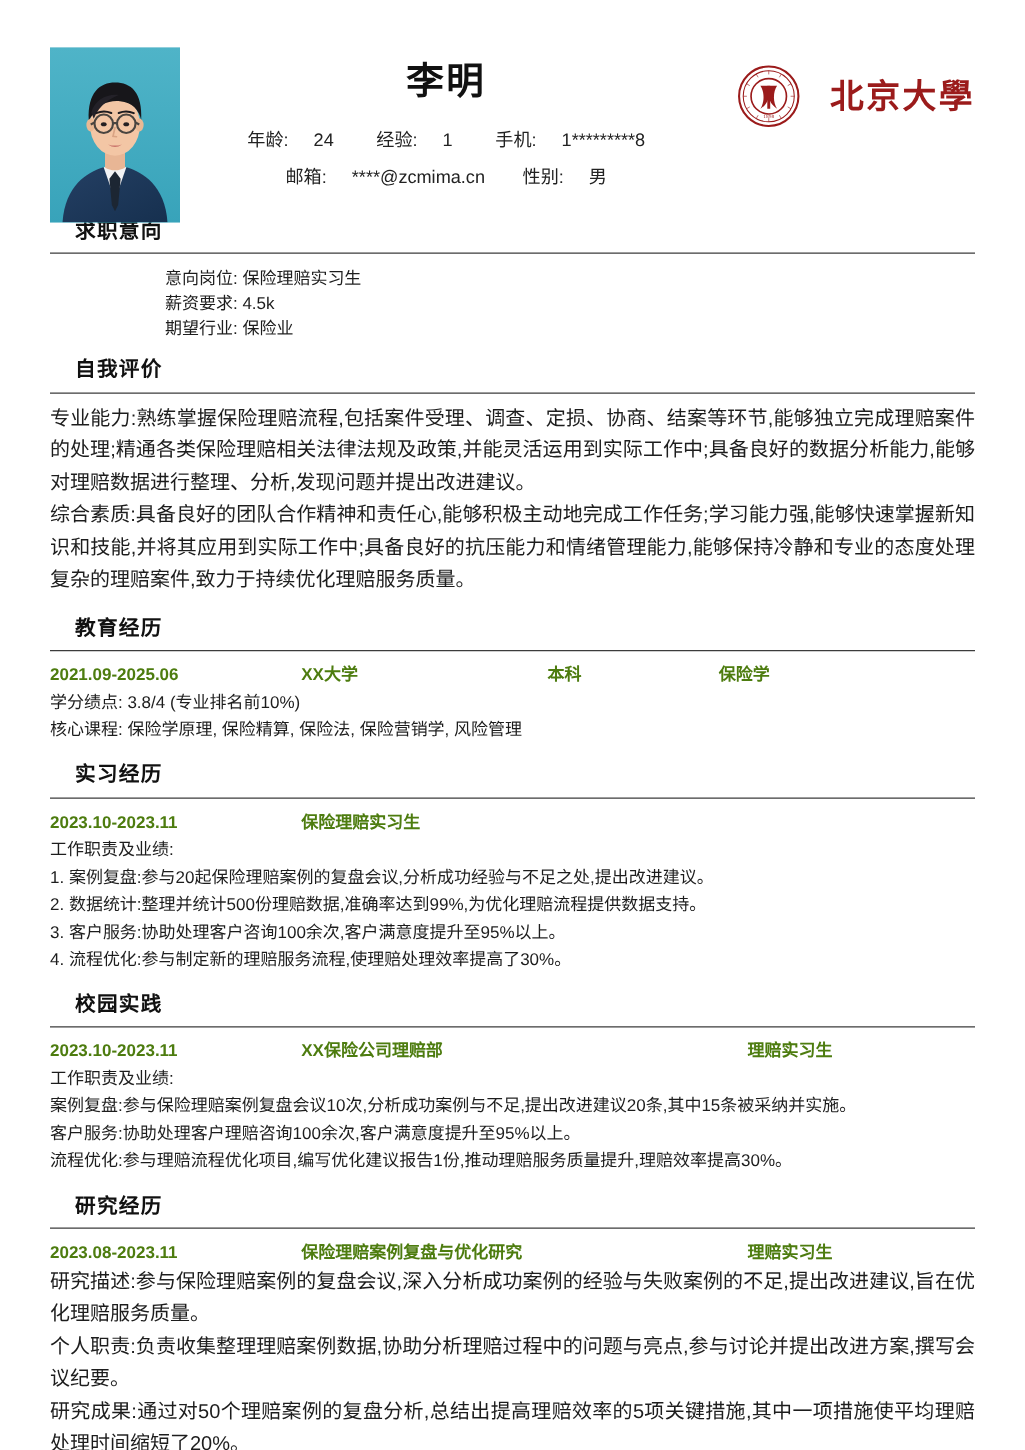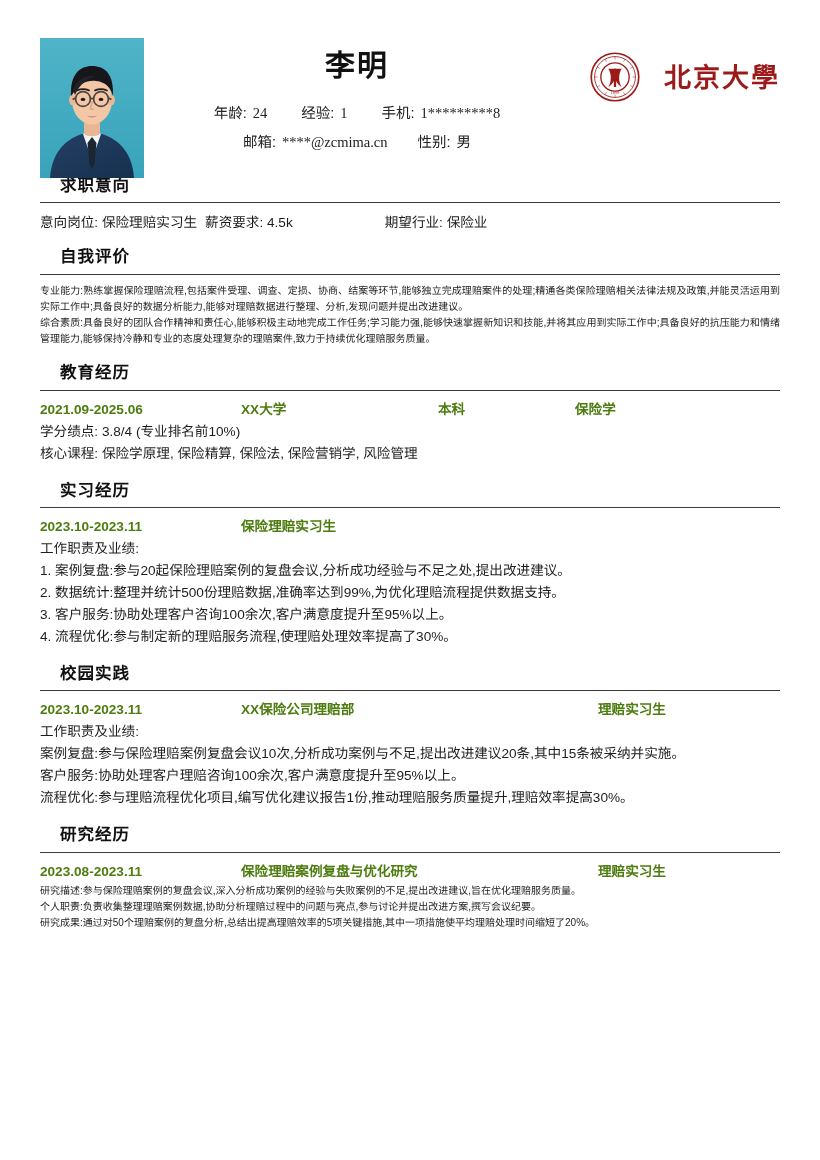--- a/index.html
+++ b/index.html
@@ -58,21 +58,21 @@
   .meta-line {
     font-size: 14.5px;
     color: #222222;
     margin-top: 19px;
     line-height: 1.5;
     white-space: nowrap;
   }
   .meta-line.second { margin-top: 7px; }
   .meta-item { display: inline-block; }
   .meta-label { }
-  .meta-val { margin-left: 6px; font-family: Liberation Serif, serif; }
+  .meta-val { margin-left: 20px; }
   .gap-lg { display: inline-block; width: 26px; }
   .gap-md { display: inline-block; width: 22px; }
 
   .school-logo {
     flex: 0 0 190px;
     display: flex;
     align-items: center;
     justify-content: flex-end;
     padding-top: 14px;
     gap: 24px;
@@ -97,34 +97,35 @@
     letter-spacing: 1px;
     line-height: 1.35;
   }
   .rule {
     border: 0;
     border-top: 1.4px solid #3c3c3c;
     margin: 6px 0 8px 0;
   }
 
   .body-text {
-    font-size: 10px;
+    font-size: 16px;
     line-height: 1.62;
     color: #1d1d1d;
     text-align: justify;
   }
   .para { margin: 0; }
 
   
   .intent-row {
     font-size: 13.6px;
     color: #1d1d1d;
     display: flex;
     align-items: baseline;
     white-space: nowrap;
+    flex-direction: column;
   }
   .intent-a { }
   .intent-b { margin-left: 8px; }
   .intent-c { margin-left: 92px; }
 
   
   .entry-head {
     display: flex;
     font-size: 13.6px;
     font-weight: bold;

